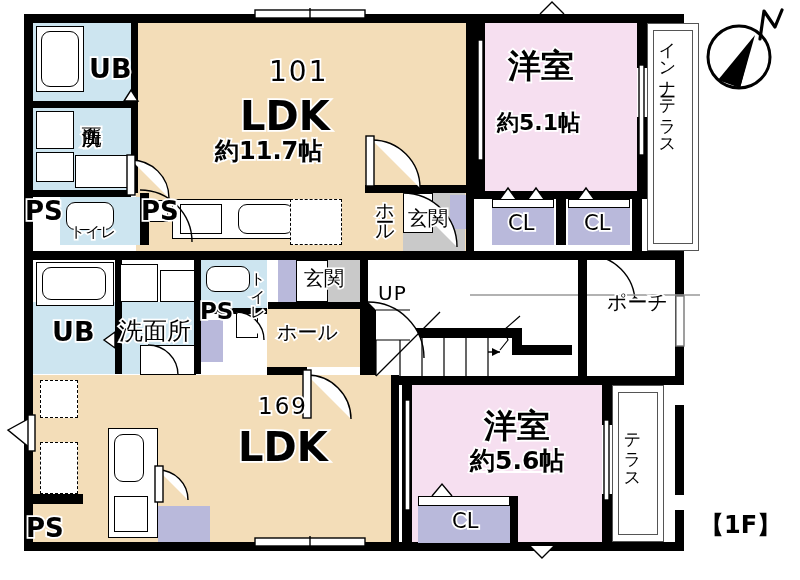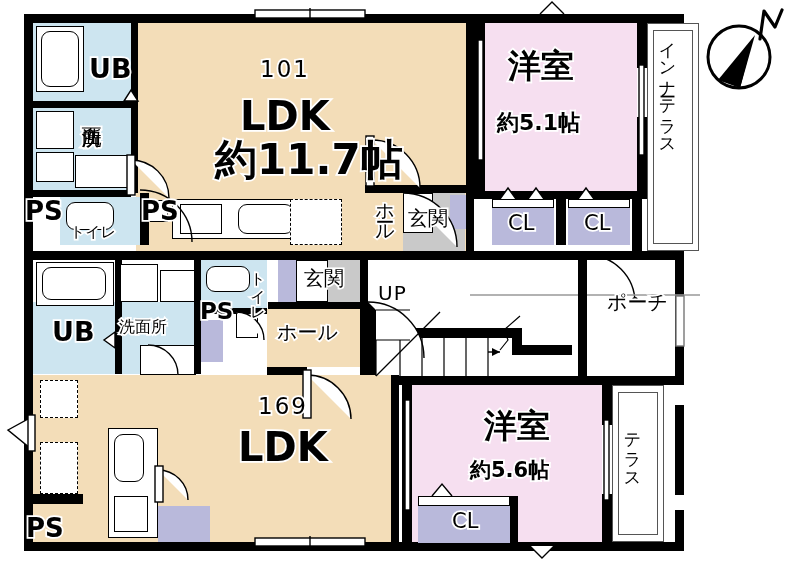--- a/index.html
+++ b/index.html
@@ -244,23 +244,23 @@
     </g>
 
     <g>
       <circle cx="739" cy="57" r="31" fill="#fff" stroke="#000" stroke-width="3"></circle>
       <path d="M755 35 L718 80 L740 88 Z" fill="#000"></path>
       <path d="M753 38 L740 88 L722 79 Z" fill="#000"></path>
       <path d="M760 39 L764 11 L775 27 L782 10" fill="none" stroke="#000" stroke-width="3.2" stroke-linejoin="round" stroke-linecap="round"></path>
     </g>
   </svg>
 
-  <div class="lbl stroke" style="left:260px;top:58px;font-size:23px;letter-spacing:2px;">101</div>
+  <div class="lbl stroke" style="left:269px;top:58px;font-size:28px;letter-spacing:2px;">101</div>
   <div class="lbl stroke b" style="left:240px;top:96px;font-size:40px;">LDK</div>
-  <div class="lbl stroke b" style="left:215px;top:139px;font-size:42px;">約11.7帖</div>
+  <div class="lbl stroke b" style="left:215px;top:139px;font-size:24px;">約11.7帖</div>
 
   <div class="lbl stroke b" style="left:508px;top:49px;font-size:33px;">洋室</div>
   <div class="lbl stroke b" style="left:497px;top:112px;font-size:22px;">約5.1帖</div>
 
   <div class="lbl stroke" style="left:508px;top:213px;font-size:21px;">CL</div>
   <div class="lbl stroke" style="left:584px;top:213px;font-size:21px;">CL</div>
 
   <div class="lbl stroke vert" style="left:376px;top:190px;font-size:19px;">ホール</div>
   <div class="lbl stroke" style="left:408px;top:208px;font-size:20px;">玄関</div>
 
@@ -272,27 +272,28 @@
 
   <div class="lbl stroke vert" style="left:659px;top:30px;font-size:17px;">インナーテラス</div>
   <div class="lbl stroke vert" style="left:624px;top:422px;font-size:17px;">テラス</div>
   <div class="lbl stroke" style="left:607px;top:292px;font-size:20px;">ポーチ</div>
   <div class="lbl stroke" style="left:378px;top:283px;font-size:20px;letter-spacing:1px;">UP</div>
 
   <div class="lbl stroke" style="left:258px;top:395px;font-size:23px;letter-spacing:2px;">169</div>
   <div class="lbl stroke b" style="left:238px;top:427px;font-size:40px;">LDK</div>
 
   <div class="lbl stroke b" style="left:484px;top:409px;font-size:33px;">洋室</div>
-  <div class="lbl stroke b" style="left:470px;top:460px;font-size:21px;">約5.6帖</div>
+  <div class="lbl stroke b" style="left:470px;top:448px;font-size:25px;text-decoration:underline;">約5.6帖</div>
 
   <div class="lbl stroke" style="left:452px;top:511px;font-size:21px;">CL</div>
 
   <div class="lbl stroke" style="left:277px;top:322px;font-size:20px;">ホール</div>
   <div class="lbl stroke" style="left:304px;top:268px;font-size:20px;">玄関</div>
 
   <div class="lbl stroke b" style="left:52px;top:318px;font-size:27px;">UB</div>
-  <div class="lbl stroke" style="left:119px;top:319px;font-size:16px;">洗面所</div>
+  <div class="lbl stroke" style="left:119px;top:319px;font-size:24px;">洗面所</div>
   <div class="lbl stroke vert" style="left:250px;top:262px;font-size:15px;">トイレ</div>
   <div class="lbl stroke b" style="left:200px;top:300px;font-size:23px;">PS</div>
   <div class="lbl stroke b" style="left:26px;top:515px;font-size:26px;">PS</div>
 
+  <div class="lbl b" style="left:700px;top:513px;font-size:24px;">【1F】</div>
 
 </div>
 
 </body></html>

